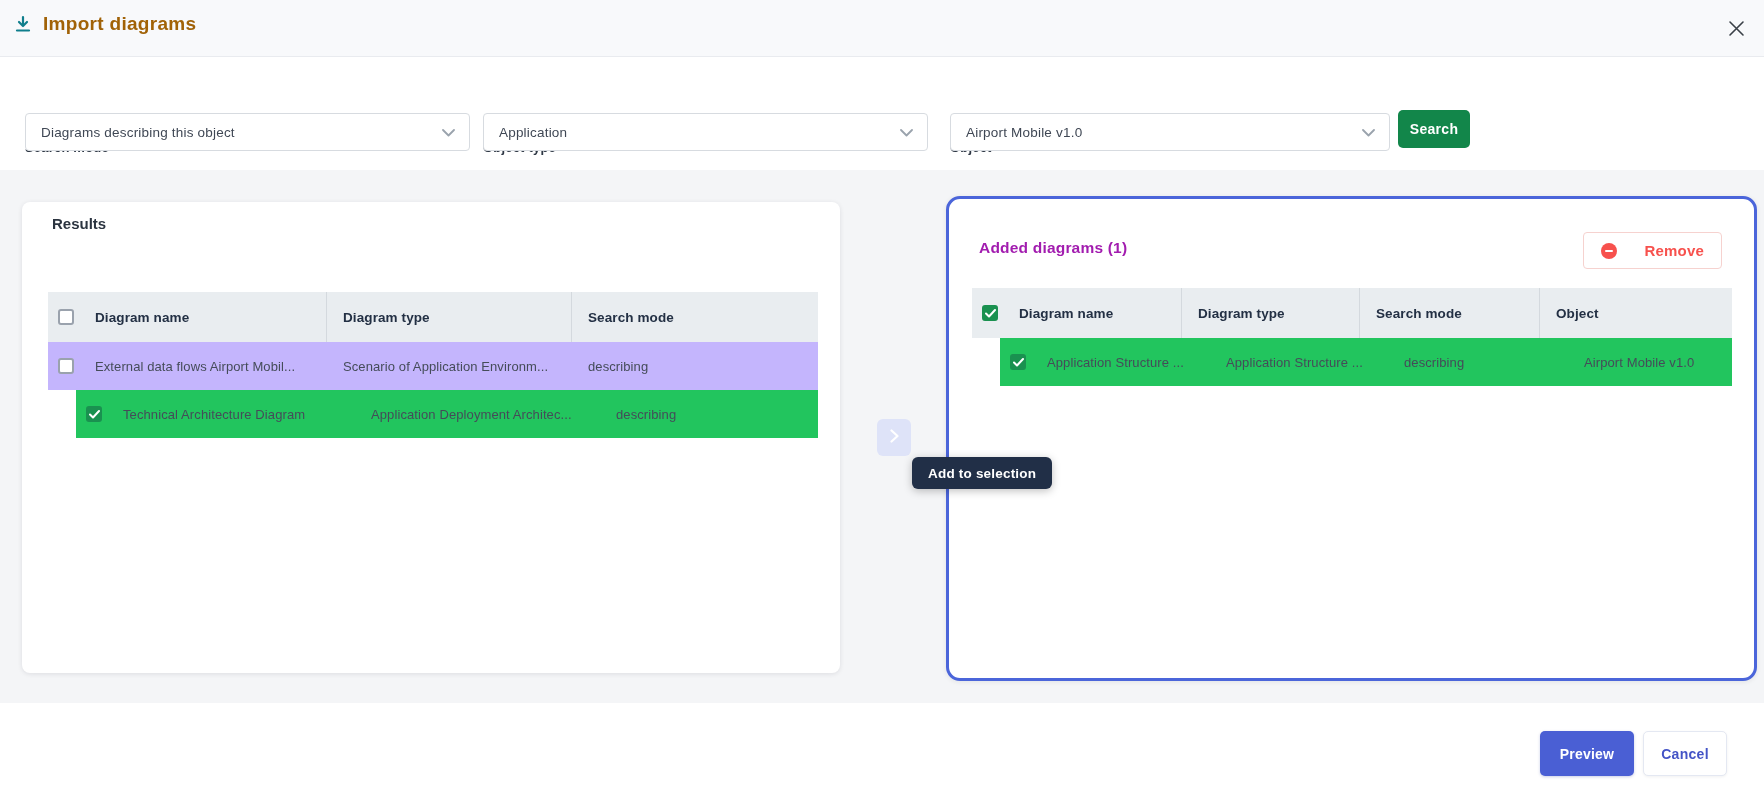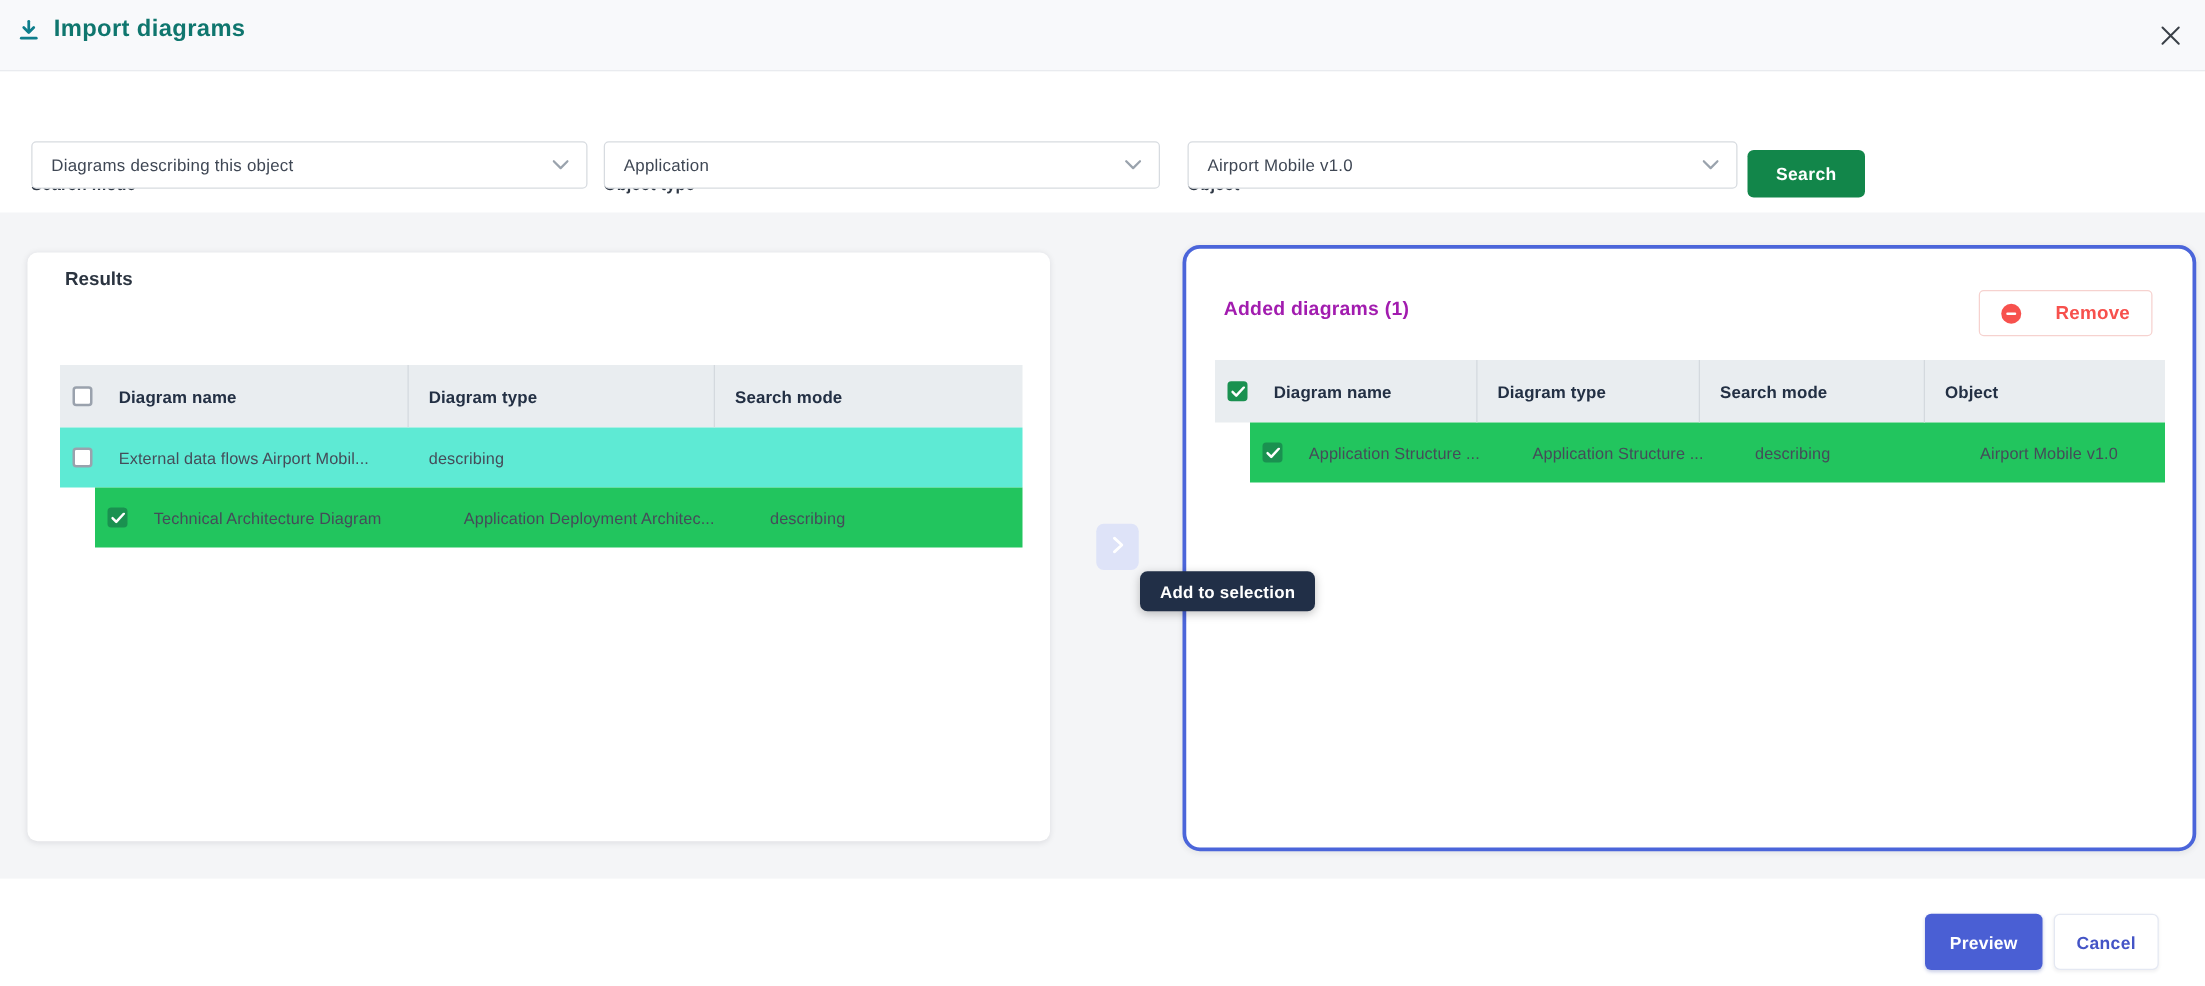--- a/index.html
+++ b/index.html
@@ -12,31 +12,31 @@
   
   .topbar { position:absolute; top:0; left:0; width:1764px; height:57px;
             background:#f8f9fb; border-bottom:1px solid #e9ebef; }
   .filter-section { position:absolute; top:58px; left:0; width:1764px; height:112px; background:#ffffff; }
   .content-section { position:absolute; top:170px; left:0; width:1764px; height:533px; background:#f4f5f7; }
   .footer-section { position:absolute; top:703px; left:0; width:1764px; height:86px; background:#ffffff; }
 
   
   .title-wrap { position:absolute; left:14px; top:13px; display:flex; align-items:center; gap:11px; }
   .dl-icon { width:18px; height:18px; display:block; }
-  .page-title { font-size:19px; font-weight:bold; color:#0f766e; letter-spacing:.3px; }
+  .page-title { font-size:19px; font-weight:bold; color:#a16207; letter-spacing:.3px; }
   .close-btn { position:absolute; right:16px; top:16px; width:24px; height:24px; display:flex;
                align-items:center; justify-content:center; cursor:pointer; background:transparent; border:none; }
 
   
   .f-label { position:absolute; font-size:13px; font-weight:600; color:#2e3募744; color:#2e3744; letter-spacing:.2px; }
   .dropdown { position:absolute; top:113px; height:38px; background:#fff; border:1px solid #d7dbe0;
               border-radius:4px; display:flex; align-items:center; justify-content:space-between;
               padding:0 14px 0 15px; cursor:pointer; }
   .dd-value { font-size:13.5px; color:#3f4754; letter-spacing:.2px; white-space:nowrap; }
-  .search-btn { position:absolute; left:1398px; top:120px; width:94px; height:38px; background:#12864a;
+  .search-btn { position:absolute; left:1398px; top:110px; width:72px; height:38px; background:#12864a;
                 color:#fff; border:none; border-radius:5px; font-size:14px; font-weight:bold;
                 letter-spacing:.3px; cursor:pointer; font-family:inherit; }
 
   
   .results-panel { position:absolute; left:22px; top:202px; width:818px; height:471px; background:#fff;
                    border-radius:8px; box-shadow:0 1px 5px rgba(16,24,40,.10); }
   .added-panel { position:absolute; left:946px; top:196px; width:811px; height:485px; background:#fff;
                  border:3px solid #4b65da; border-radius:14px; box-shadow:0 1px 5px rgba(16,24,40,.08); }
 
   .results-title { position:absolute; left:30px; top:13px; font-size:15px; font-weight:bold; color:#2b3440; }
@@ -54,21 +54,21 @@
   .results-panel .tbl { left:26px; top:90px; width:770px; }
   .added-panel .tbl { left:23px; top:89px; width:760px; }
   .thead, .trow { display:grid; align-items:stretch; }
   .results-panel .thead, .results-panel .trow { grid-template-columns:279px 245px 246px; }
   .added-panel .thead, .added-panel .trow { grid-template-columns:210px 178px 180px 192px; }
   .thead { height:50px; background:#e9edf0; }
   .th { display:flex; align-items:center; padding-left:16px; font-size:13.5px; font-weight:bold;
         color:#233044; border-right:1px solid #d4d9de; letter-spacing:.1px; }
   .th:last-child { border-right:none; }
   .th.first, .td.first { padding-left:10px; gap:21px; }
-  .trow { height:48px; background:#5eead4; cursor:pointer; }
+  .trow { height:48px; background:#c4b5fd; cursor:pointer; }
   .trow[data-selected="true"] { background:#22c55e;margin-left:28px; }
   .td { display:flex; align-items:center; padding-left:16px; font-size:13px; color:#454c59;
         letter-spacing:.1px; white-space:nowrap; overflow:hidden; }
   .td.first { padding-left:10px; }
 
   
   .cb { width:16px; height:16px; border-radius:3px; border:2px solid #9aa2ad; background:#fff;
         flex:0 0 auto; display:flex; align-items:center; justify-content:center; cursor:pointer; }
   .cb[data-checked="true"] { background:#1a9150; border-color:#1a9150; }
   .cb svg { display:none; }
@@ -165,20 +165,21 @@
         <div class="th">Search mode</div>
       </div>
 
       <div class="trow" data-selected="false">
         <div class="td first">
           <span class="cb" data-checked="false">
             
           </span>
           <span>External data flows Airport Mobil...</span>
         </div>
+        <div class="td">Scenario of Application Environm...</div>
         <div class="td">describing</div>
       </div>
 
       <div class="trow" data-selected="true">
         <div class="td first">
           <span class="cb" data-checked="true">
             <svg width="11" height="9" viewBox="0 0 11 9" fill="none">
                 <path d="M1 4.5 L4 7.5 L10 1" stroke="#fff" stroke-width="2" stroke-linecap="round" stroke-linejoin="round"></path>
               </svg>
           </span>

